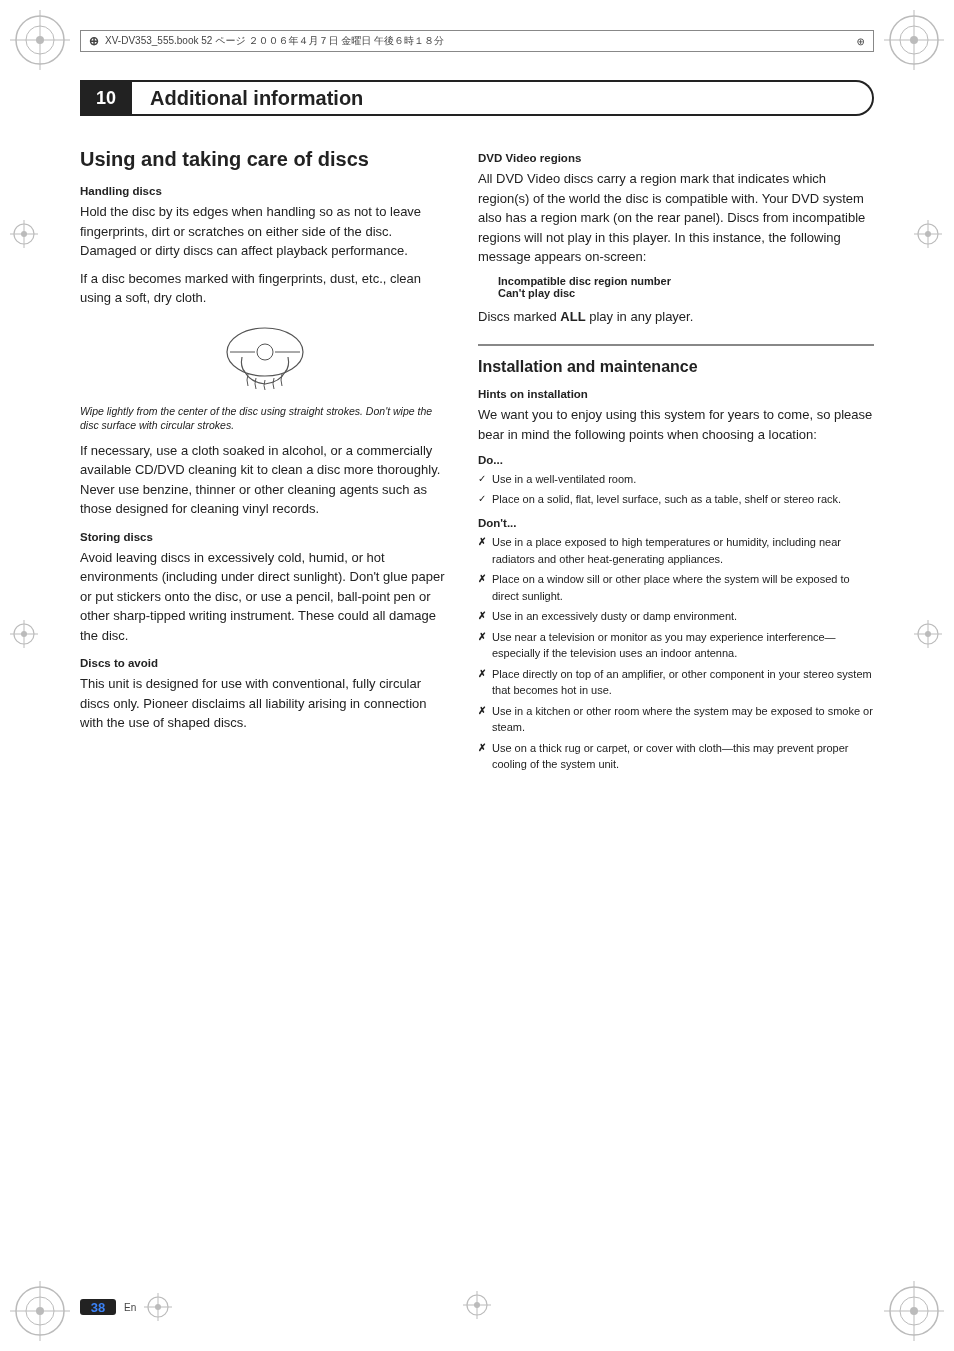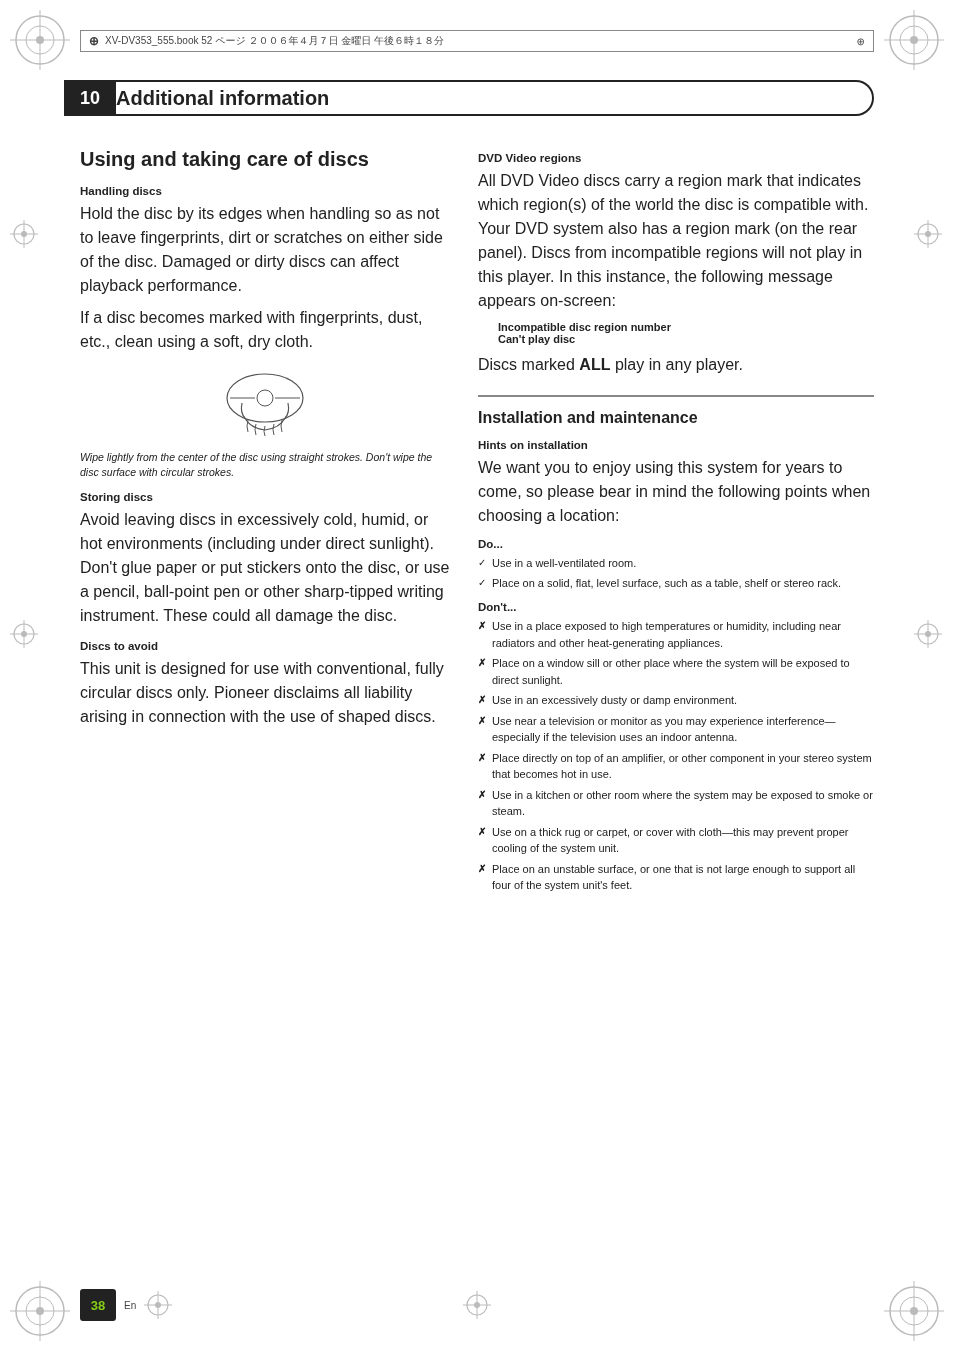--- a/index.html
+++ b/index.html
@@ -51,21 +51,21 @@
     }
     .top-bar-cross {
       font-size: 12px;
       font-weight: bold;
     }
 
     
     .chapter-header {
       position: absolute;
       top: 80px;
-      left: 64px;
+      left: 80px;
       right: 80px;
       display: flex;
       align-items: center;
       gap: 0;
     }
     .chapter-number-box {
       background: #222;
       color: #fff;
       font-size: 18px;
       font-weight: bold;
@@ -76,20 +76,21 @@
       justify-content: center;
       flex-shrink: 0;
     }
     .chapter-title-box {
       border: 2px solid #222;
       border-left: none;
       flex: 1;
       height: 36px;
       display: flex;
       align-items: center;
+      padding-left: 18px;
       font-size: 20px;
       font-weight: bold;
       border-radius: 0 18px 18px 0;
     }
 
     
     .main-content {
       position: absolute;
       top: 140px;
       left: 80px;
@@ -117,21 +118,21 @@
     }
 
     .subsection-title {
       font-weight: bold;
       font-size: 11.5px;
       margin-bottom: 5px;
       margin-top: 12px;
     }
 
     p {
-      font-size: 16px;
+      font-size: 13px;
       line-height: 1.5;
       margin-bottom: 8px;
     }
 
     .italic-caption {
       font-style: italic;
       font-size: 10.5px;
       line-height: 1.4;
       margin-top: 6px;
       margin-bottom: 8px;
@@ -215,25 +216,25 @@
     .bottom-bar {
       position: absolute;
       bottom: 30px;
       left: 80px;
       display: flex;
       align-items: center;
       gap: 8px;
     }
     .page-number-box {
       background: #222;
-      color: #84cc16;
+      color: #3b82f6;
       font-size: 13px;
       font-weight: bold;
       width: 36px;
-      height: 32px;
+      height: 16px;
       display: flex;
       align-items: center;
       justify-content: center;
       border-radius: 3px;
     }
     .page-lang {
       font-size: 10px;
       color: #444;
     }
 
@@ -352,20 +353,21 @@
         <path d="M38,52 Q36,58 38,64" fill="none" stroke="#555" stroke-width="1"></path>
         <path d="M46,56 Q44,62 46,67" fill="none" stroke="#555" stroke-width="1"></path>
         <path d="M55,58 Q53,64 55,68" fill="none" stroke="#555" stroke-width="1"></path>
         <path d="M64,56 Q62,62 64,67" fill="none" stroke="#555" stroke-width="1"></path>
         <path d="M72,52 Q70,58 72,64" fill="none" stroke="#555" stroke-width="1"></path>
       </svg>
     </div>
 
     <p class="italic-caption">Wipe lightly from the center of the disc using straight strokes. Don't wipe the disc surface with circular strokes.</p>
 
+    <p>If necessary, use a cloth soaked in alcohol, or a commercially available CD/DVD cleaning kit to clean a disc more thoroughly. Never use benzine, thinner or other cleaning agents such as those designed for cleaning vinyl records.</p>
 
     <div class="subsection-title">Storing discs</div>
     <p>Avoid leaving discs in excessively cold, humid, or hot environments (including under direct sunlight). Don't glue paper or put stickers onto the disc, or use a pencil, ball-point pen or other sharp-tipped writing instrument. These could all damage the disc.</p>
 
     <div class="subsection-title">Discs to avoid</div>
     <p>This unit is designed for use with conventional, fully circular discs only. Pioneer disclaims all liability arising in connection with the use of shaped discs.</p>
   </div>
 
   <div class="right-column">
 
@@ -390,21 +392,20 @@
 
     <div class="do-dont-header">Don't...</div>
     <ul class="cross-list">
       <li>Use in a place exposed to high temperatures or humidity, including near radiators and other heat-generating appliances.</li>
       <li>Place on a window sill or other place where the system will be exposed to direct sunlight.</li>
       <li>Use in an excessively dusty or damp environment.</li>
       <li>Use near a television or monitor as you may experience interference—especially if the television uses an indoor antenna.</li>
       <li>Place directly on top of an amplifier, or other component in your stereo system that becomes hot in use.</li>
       <li>Use in a kitchen or other room where the system may be exposed to smoke or steam.</li>
       <li>Use on a thick rug or carpet, or cover with cloth—this may prevent proper cooling of the system unit.</li>
-      <li>Place on an unstable surface, or one that is not large enough to support all four of the system unit's feet.</li>
     </ul>
 
   </div>
 </div>
 
 <div class="bottom-bar">
   <div class="page-number-box">38</div>
   <span class="page-lang">En</span>
   <svg class="ch-svg" viewBox="0 0 28 28">
     <circle cx="14" cy="14" r="10" fill="none" stroke="#bbb" stroke-width="1.2"></circle>

